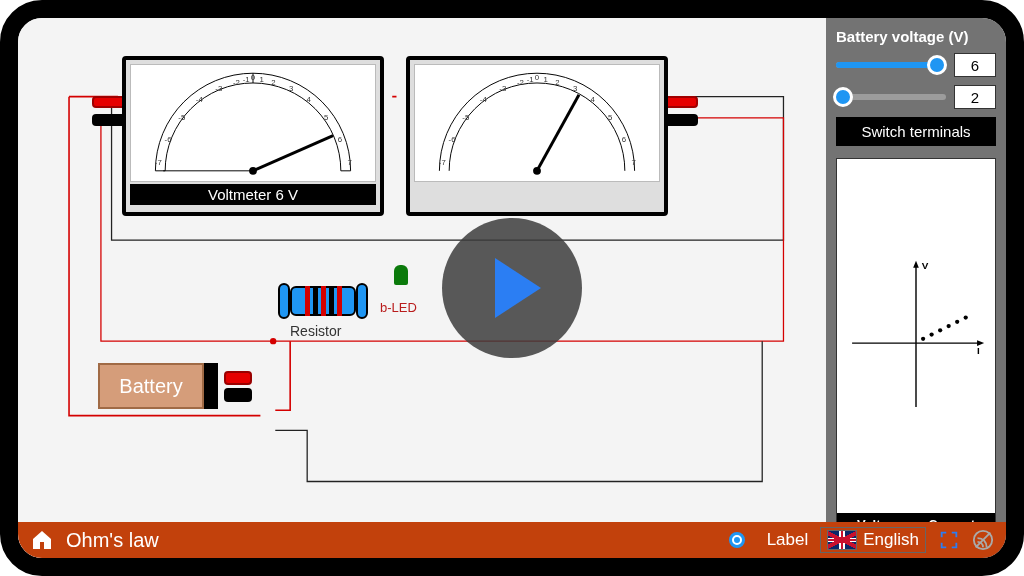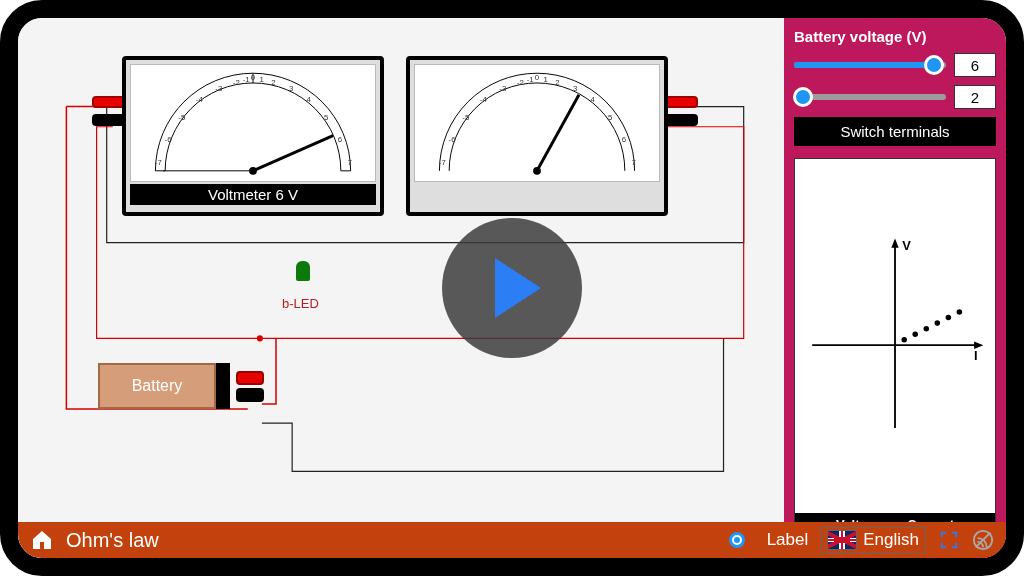--- a/index.html
+++ b/index.html
@@ -3,21 +3,21 @@
 <meta charset="utf-8">
 <style>
   * { box-sizing: border-box; margin: 0; padding: 0; }
   html, body { width: 1024px; height: 576px; font-family: "Segoe UI", Arial, sans-serif; overflow: hidden; background: #fff; }
   .tablet {
     width: 1024px; height: 576px; border: 18px solid #000; border-radius: 42px;
     position: relative; background: #f4f4f4; overflow: hidden;
   }
   .stage { position: absolute; inset: 0; display: flex; }
   .sim-area { flex: 1; position: relative; background: #f4f4f4; padding: 20px 18px 0 40px; }
-  .side-panel { width: 222px; background: #be185d; padding: 10px 10px; color: #fff; display: flex; flex-direction: column; gap: 8px; }
+  .side-panel { width: 180px; background: #737373; padding: 10px 10px; color: #fff; display: flex; flex-direction: column; gap: 8px; }
 
   
   .meters { display: flex; gap: 22px; margin-top: 18px; margin-left: 64px; }
   .meter-wrap { position: relative; width: 262px; }
   .meter-case {
     background:#dedede; border:4px solid #000; border-radius:4px; padding:4px; position:relative; height:160px;
   }
   .meter-dial {
     background:#fff; height:118px; position:relative; overflow:hidden; border:1px solid #bbb;
   }
@@ -44,21 +44,21 @@
   }
   .res-band { width:5px; height:30px; }
   .res-cap { width:12px; height:36px; background:#1f96f3; border:2px solid #000; border-radius:8px; }
   .res-label { position:absolute; top:40px; left:12px; font-size:14px; color:#333; }
 
   .led { width:14px; height:20px; background:#0b7a0b; border-radius:6px 6px 2px 2px; margin-left:10px; margin-bottom:15px; }
   .led-label { font-size:13px; color:#b91c1c; margin-left:4px; }
 
   .battery-wrap { position:absolute; left:80px; top:345px; display:flex; align-items:center; }
   .battery-body {
-    width:118px; height:46px; background:#d59d7a; border:2px solid #a06a45; color:#fff; font-size:16px; display:flex;
+    width:106px; height:46px; background:#d59d7a; border:2px solid #a06a45; color:#fff; font-size:20px; display:flex;
     align-items:center; justify-content:center;
   }
   .battery-term { width:14px; height:46px; background:#000; }
   .battery-plugs { margin-left:6px; display:flex; flex-direction:column; gap:3px; }
   .bp { width:28px; height:14px; border-radius:4px; }
   .bp.red { background:#e60000; border:2px solid #900; }
   .bp.blk { background:#000; }
 
   
   svg.wires { position:absolute; inset:0; width:100%; height:100%; pointer-events:none; }
@@ -218,20 +218,34 @@
 
                 <line x1="125" y1="108" x2="168" y2="30" stroke="#000" stroke-width="3"></line>
                 <circle cx="125" cy="108" r="4" fill="#000"></circle>
               </svg>
             </div>
           </div>
         </div>
       </div>
 
       <div class="resistor-row">
+        <div style="display:flex;flex-direction:column;align-items:center;">
+          <div class="resistor">
+            <div class="res-cap"></div>
+            <div class="res-body">
+              <div class="res-band" style="background:#d40000"></div>
+              <div class="res-band" style="background:#000"></div>
+              <div class="res-band" style="background:#d40000"></div>
+              <div class="res-band" style="background:#000"></div>
+              <div class="res-band" style="background:#d40000"></div>
+            </div>
+            <div class="res-cap"></div>
+          </div>
+          <span class="res-label">Resistor</span>
+        </div>
         <div style="display:flex;flex-direction:column;align-items:center;margin-top:-22px;">
           <div class="led"></div>
           <span class="led-label">b-LED</span>
         </div>
       </div>
 
       <div class="battery-wrap">
         <div class="battery-body">
           <span>Battery</span>
         </div>

